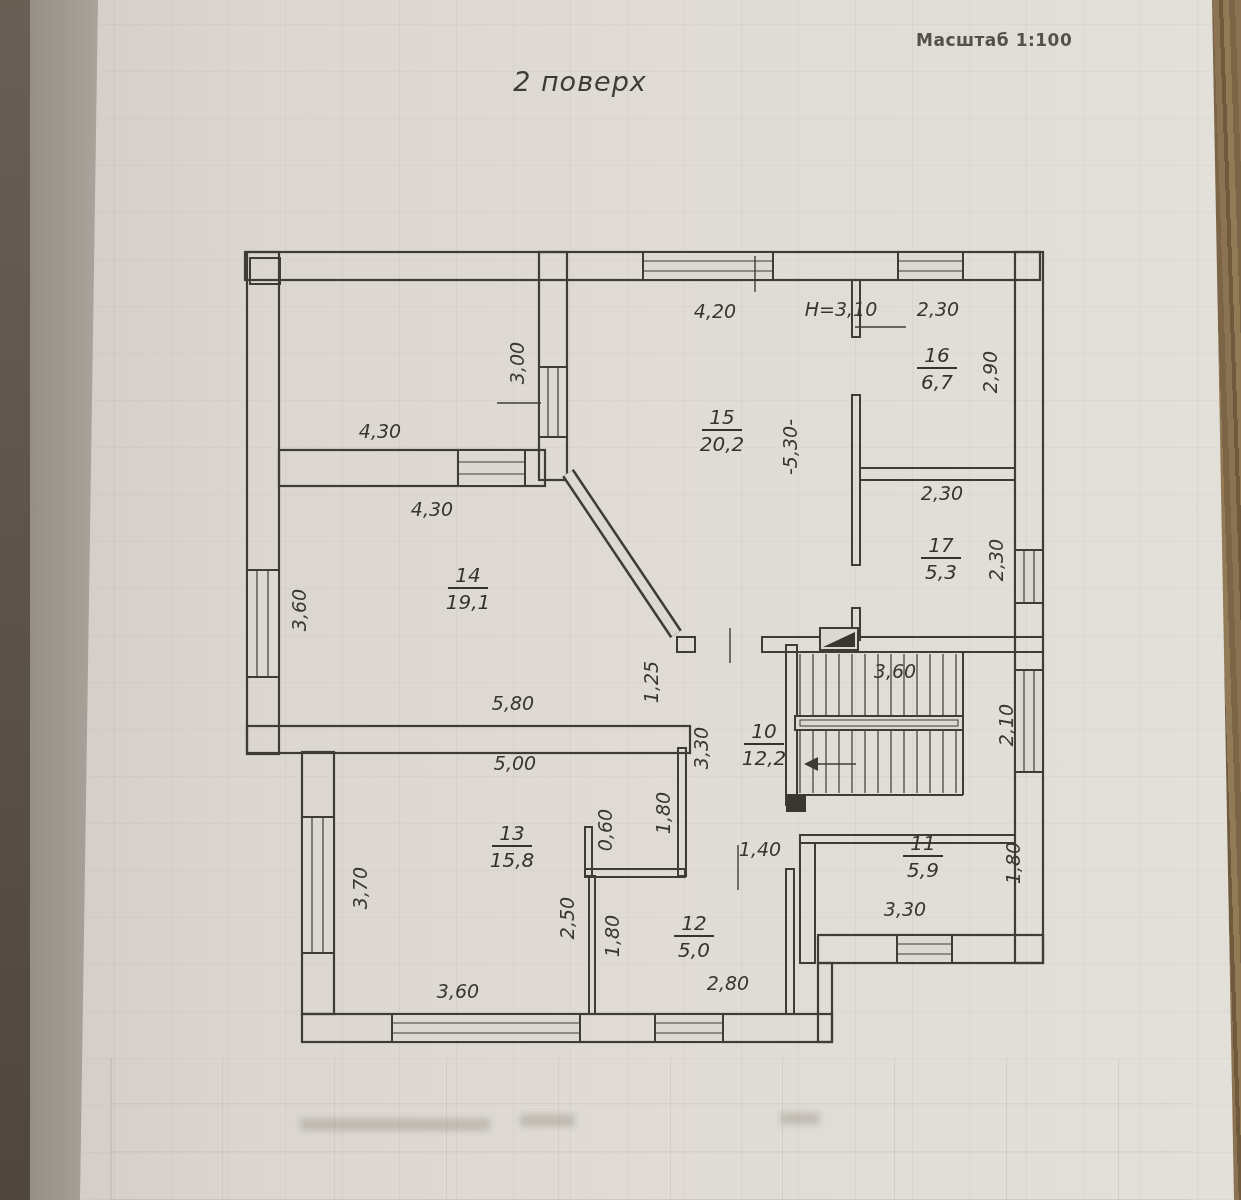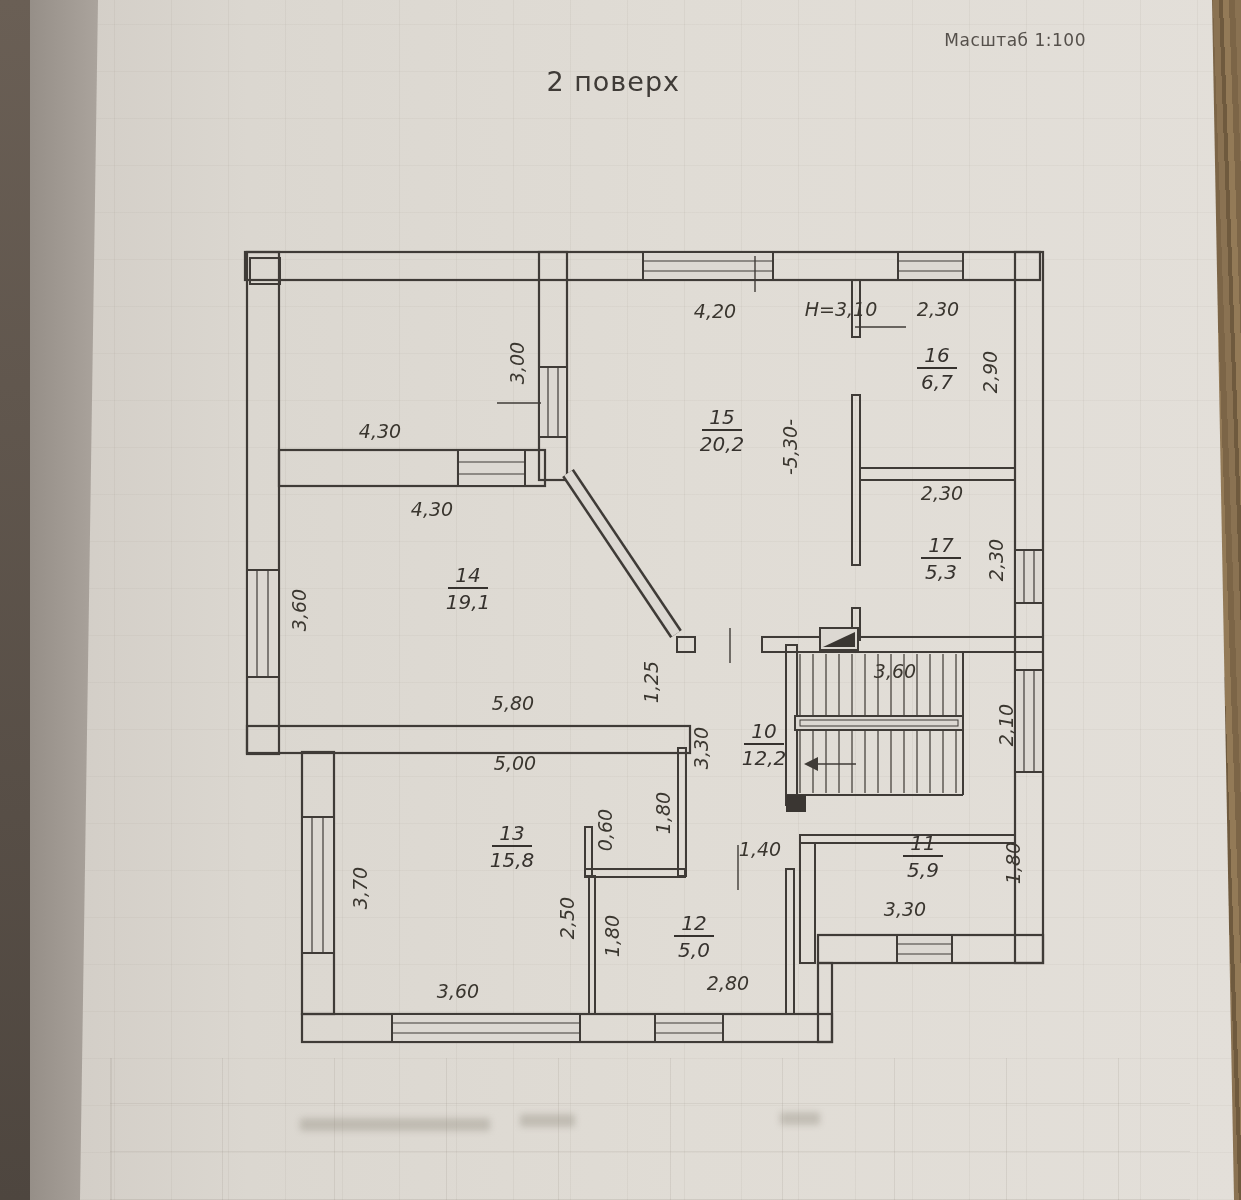--- a/index.html
+++ b/index.html
@@ -21,26 +21,26 @@
       linear-gradient(90deg,#c6c1ba 0,#d3cec7 6%,#dbd7d0 20%,#e0dcd5 55%,#e3dfd9 100%);
   }
   .bleed-table{
     position:absolute;left:110px;top:1058px;width:1080px;height:142px;
     background-image:
       repeating-linear-gradient(90deg,rgba(120,110,98,.13) 0 1.5px,rgba(0,0,0,0) 1.5px 112px),
       repeating-linear-gradient(0deg,rgba(120,110,98,.11) 0 1.5px,rgba(0,0,0,0) 1.5px 48px);
   }
   .smudge{position:absolute;background:rgba(118,110,98,.28);filter:blur(3px);border-radius:3px;}
   .floor-title{
-    position:absolute;left:480px;top:66px;width:200px;text-align:right;
-    font-size:27px;color:#3f3b37;letter-spacing:1px;
+    position:absolute;left:480px;top:66px;width:200px;text-align:center;
+    font-style:italic;font-size:27px;color:#3f3b37;letter-spacing:1px;
   }
   .scale-label{
-    position:absolute;left:916px;top:30px;width:170px;text-align:right;
-    font-size:17px;color:#55504b;letter-spacing:.5px;
+    position:absolute;left:916px;top:30px;width:170px;text-align:left;
+    font-size:17px;color:#55504b;letter-spacing:.5px;font-weight:bold;
   }
   svg.plan{position:absolute;left:0;top:0;}
   .wall{fill:none;stroke:#3f3b37;stroke-width:2.2px;}
   .thinwall{fill:none;stroke:#3f3b37;stroke-width:2px;}
   .winbox{fill:#dcd8d2;stroke:#3f3b37;stroke-width:2px;}
   .winline{stroke:#3f3b37;stroke-width:1.2px;}
   .tread{stroke:#4a453f;stroke-width:1.3px;}
   .tick{stroke:#3f3b37;stroke-width:1.4px;}
   .solid{fill:#3a3632;stroke:none;}
   .room-num,.room-area{font:italic 20px "DejaVu Sans",sans-serif;fill:#36322e;text-anchor:middle;}

